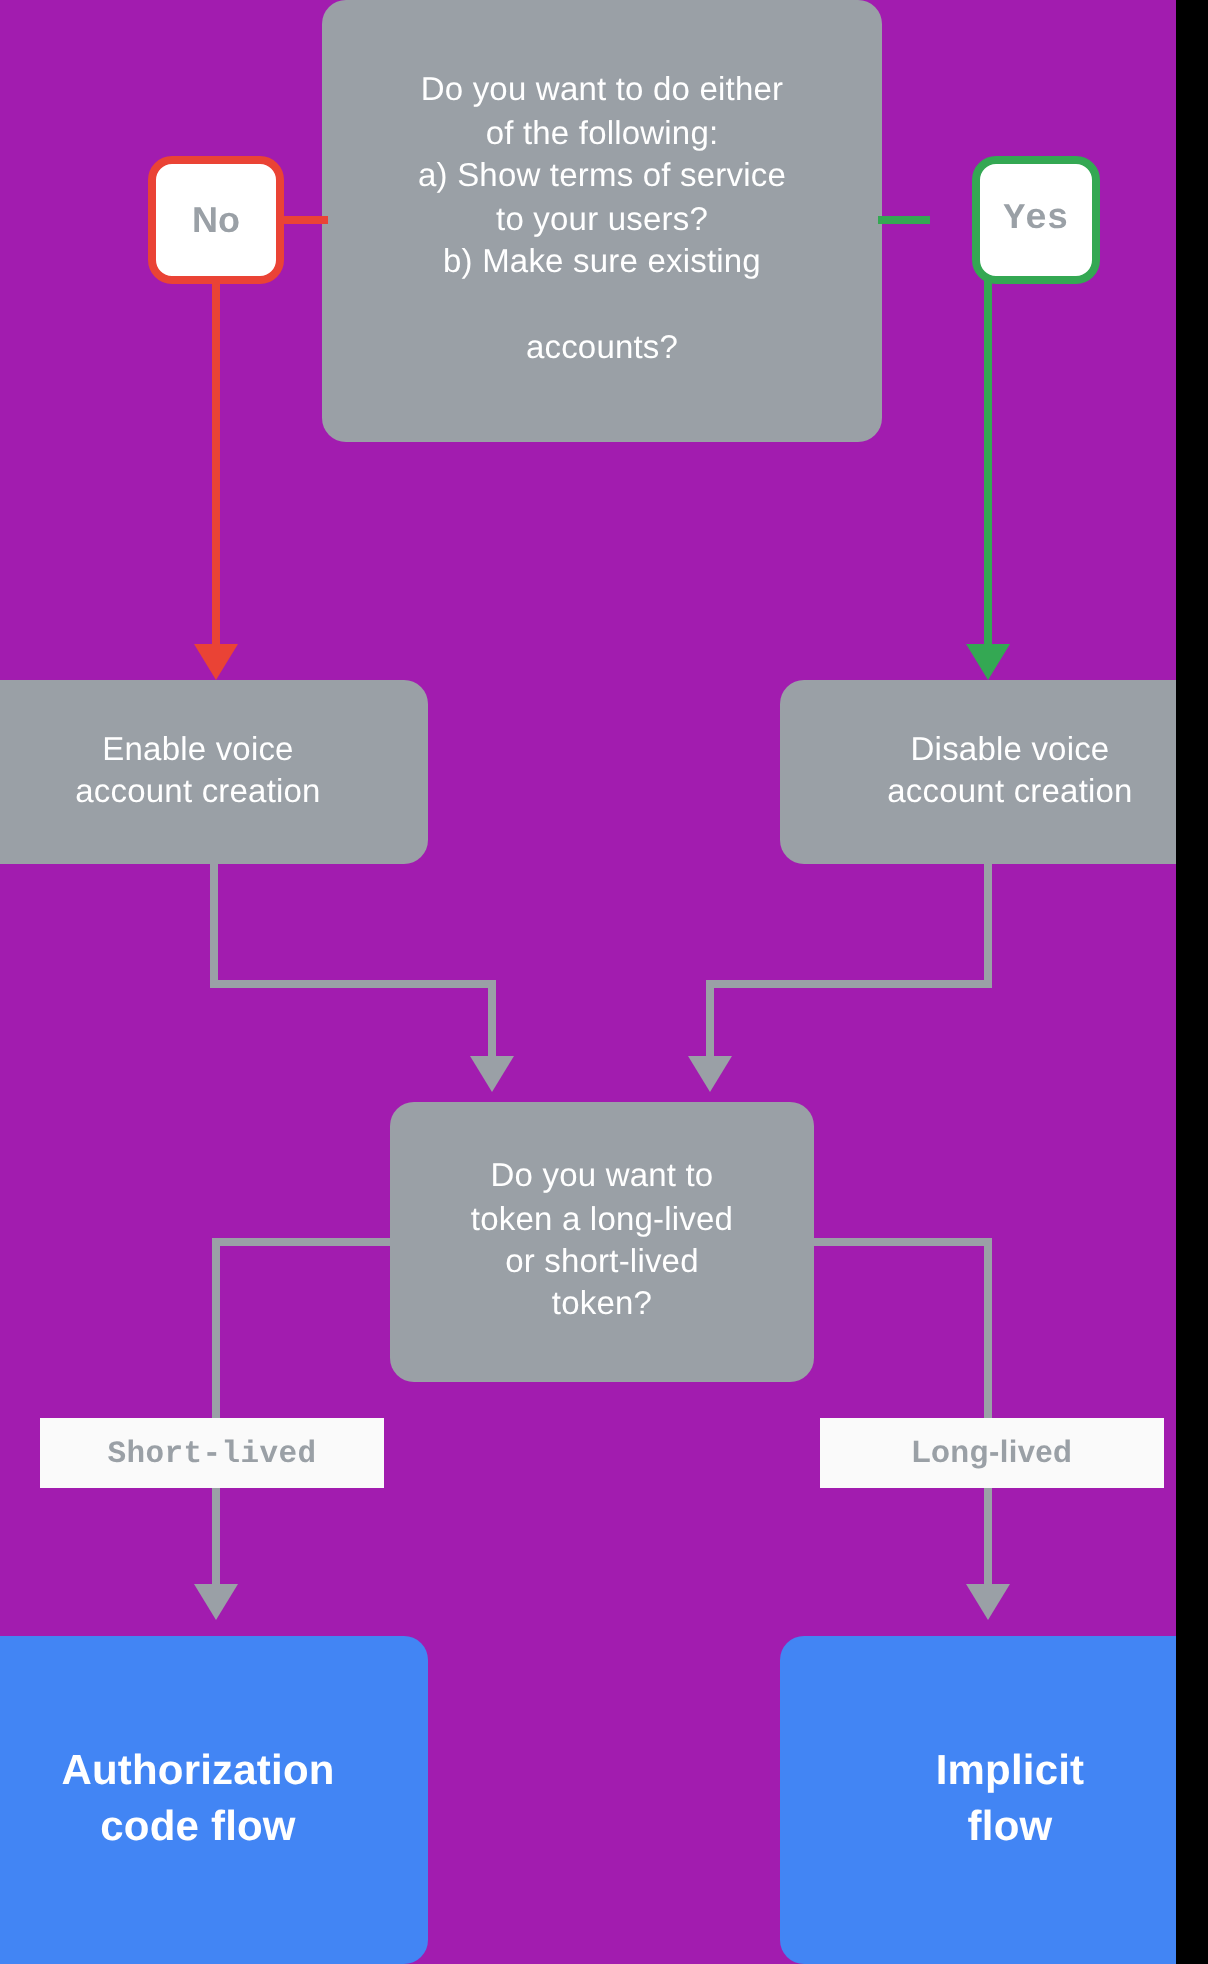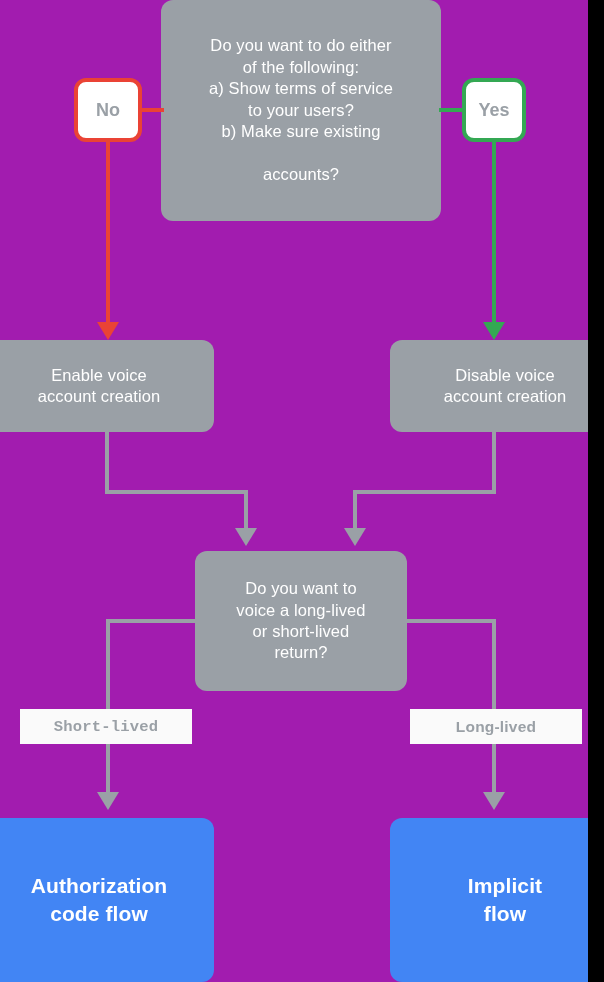--- a/index.html
+++ b/index.html
@@ -109,21 +109,21 @@
 
   <div class="pill no-pill" style="left:74px; top:78px; width:68px; height:64px;">
     <span>No</span>
   </div>
 
   <div class="seg seg-v c-red" style="left:106px; top:140px; height:192px;"></div>
   <div class="arrow a-red" style="left:97px; top:322px;"></div>
 
   <div class="seg seg-h c-green" style="left:439px; top:108px; width:26px;"></div>
 
-  <div class="pill yes-pill" style="left:462px; top:78px; width:64px; height:64px;">
+  <div class="pill yes-pill" style="left:486px; top:78px; width:64px; height:64px;font-family:Liberation Mono, monospace;">
     <span>Yes</span>
   </div>
 
   <div class="seg seg-v c-green" style="left:492px; top:140px; height:192px;"></div>
   <div class="arrow a-green" style="left:483px; top:322px;"></div>
 
   <div class="node gray-node" style="left:-16px; top:340px; width:230px; height:92px; padding:4px 12px;">
     <div>
       <span>Enable voice</span><br>
       <span>account creation</span>
@@ -143,23 +143,23 @@
   <div class="arrow a-gray" style="left:235px; top:528px;"></div>
 
   <div class="seg seg-v c-gray" style="left:492px; top:432px; height:62px;"></div>
   <div class="seg seg-h c-gray" style="left:353px; top:490px; width:143px;"></div>
   <div class="seg seg-v c-gray" style="left:353px; top:490px; height:42px;"></div>
   <div class="arrow a-gray" style="left:344px; top:528px;"></div>
 
   <div class="node gray-node" style="left:195px; top:551px; width:212px; height:140px; padding:4px 12px;">
     <div>
       <span>Do you want to</span><br>
-      <span>voice a long-lived</span><br>
+      <span>token a long-lived</span><br>
       <span>or short-lived</span><br>
-      <span>return?</span>
+      <span>token?</span>
     </div>
   </div>
 
   <div class="seg seg-h c-gray" style="left:106px; top:619px; width:92px;"></div>
   <div class="seg seg-v c-gray" style="left:106px; top:619px; height:177px;"></div>
   <div class="arrow a-gray" style="left:97px; top:792px;"></div>
 
   <div class="seg seg-h c-gray" style="left:404px; top:619px; width:92px;"></div>
   <div class="seg seg-v c-gray" style="left:492px; top:619px; height:177px;"></div>
   <div class="arrow a-gray" style="left:483px; top:792px;"></div>

